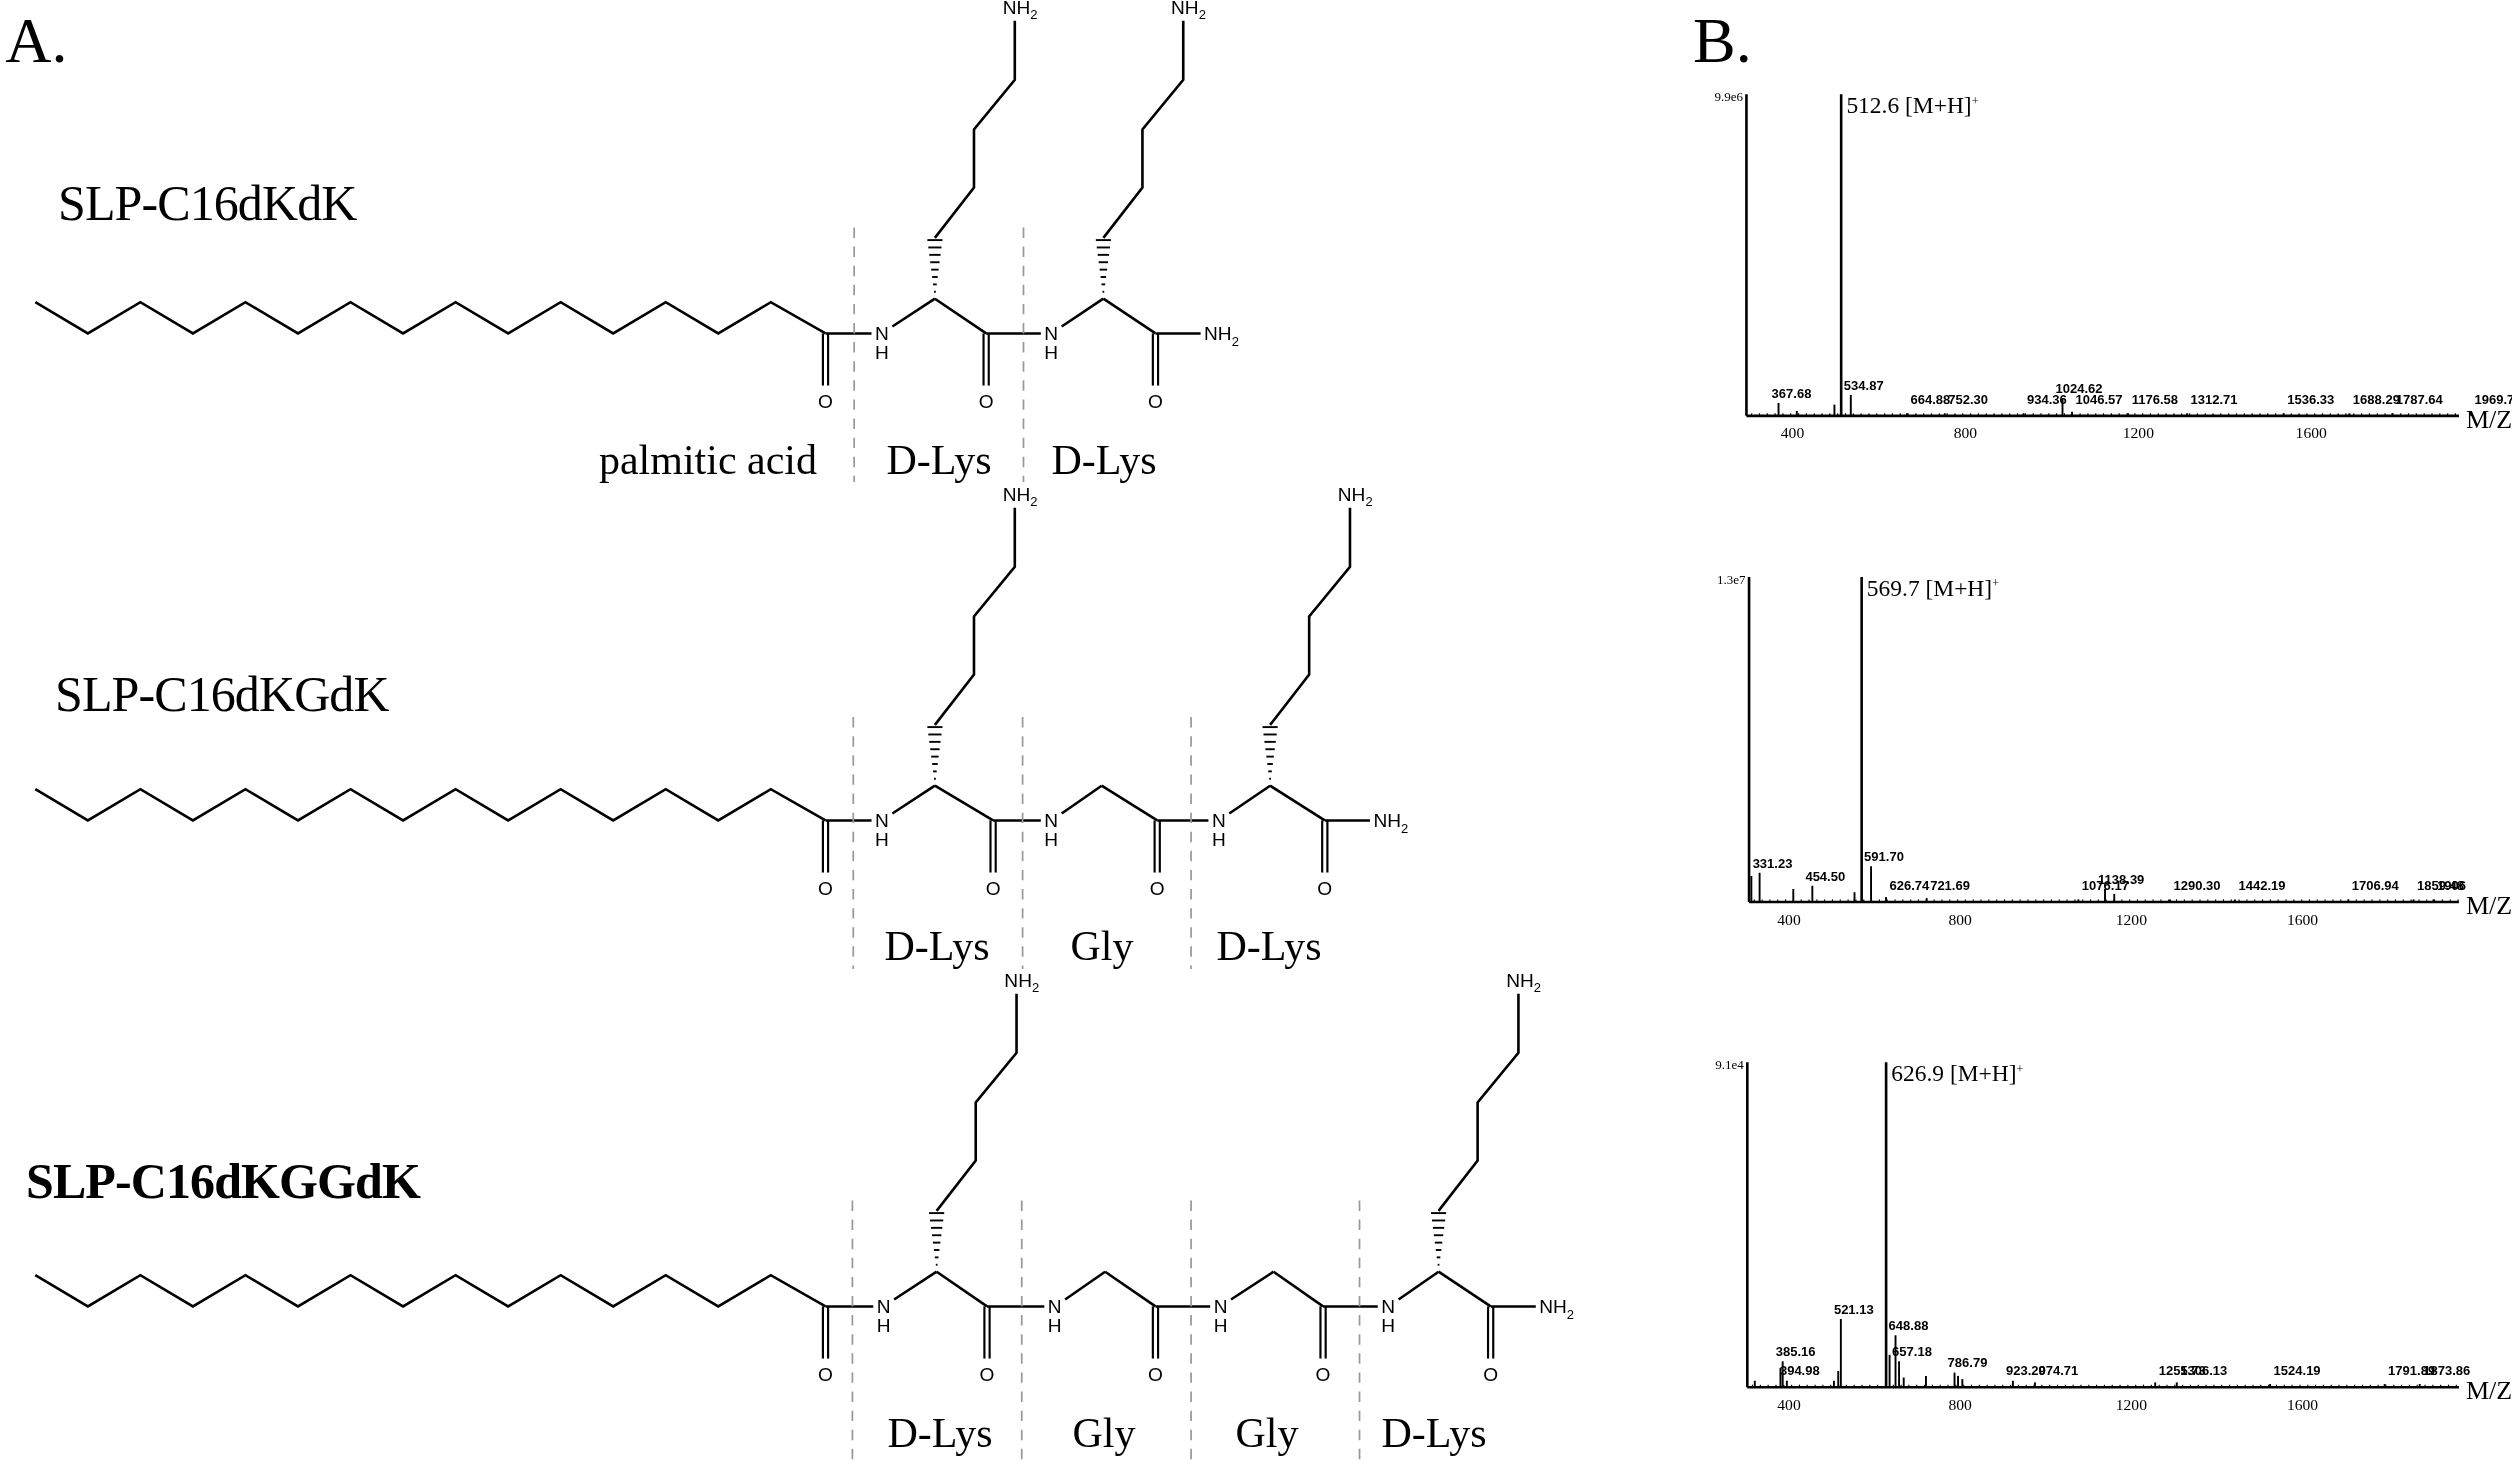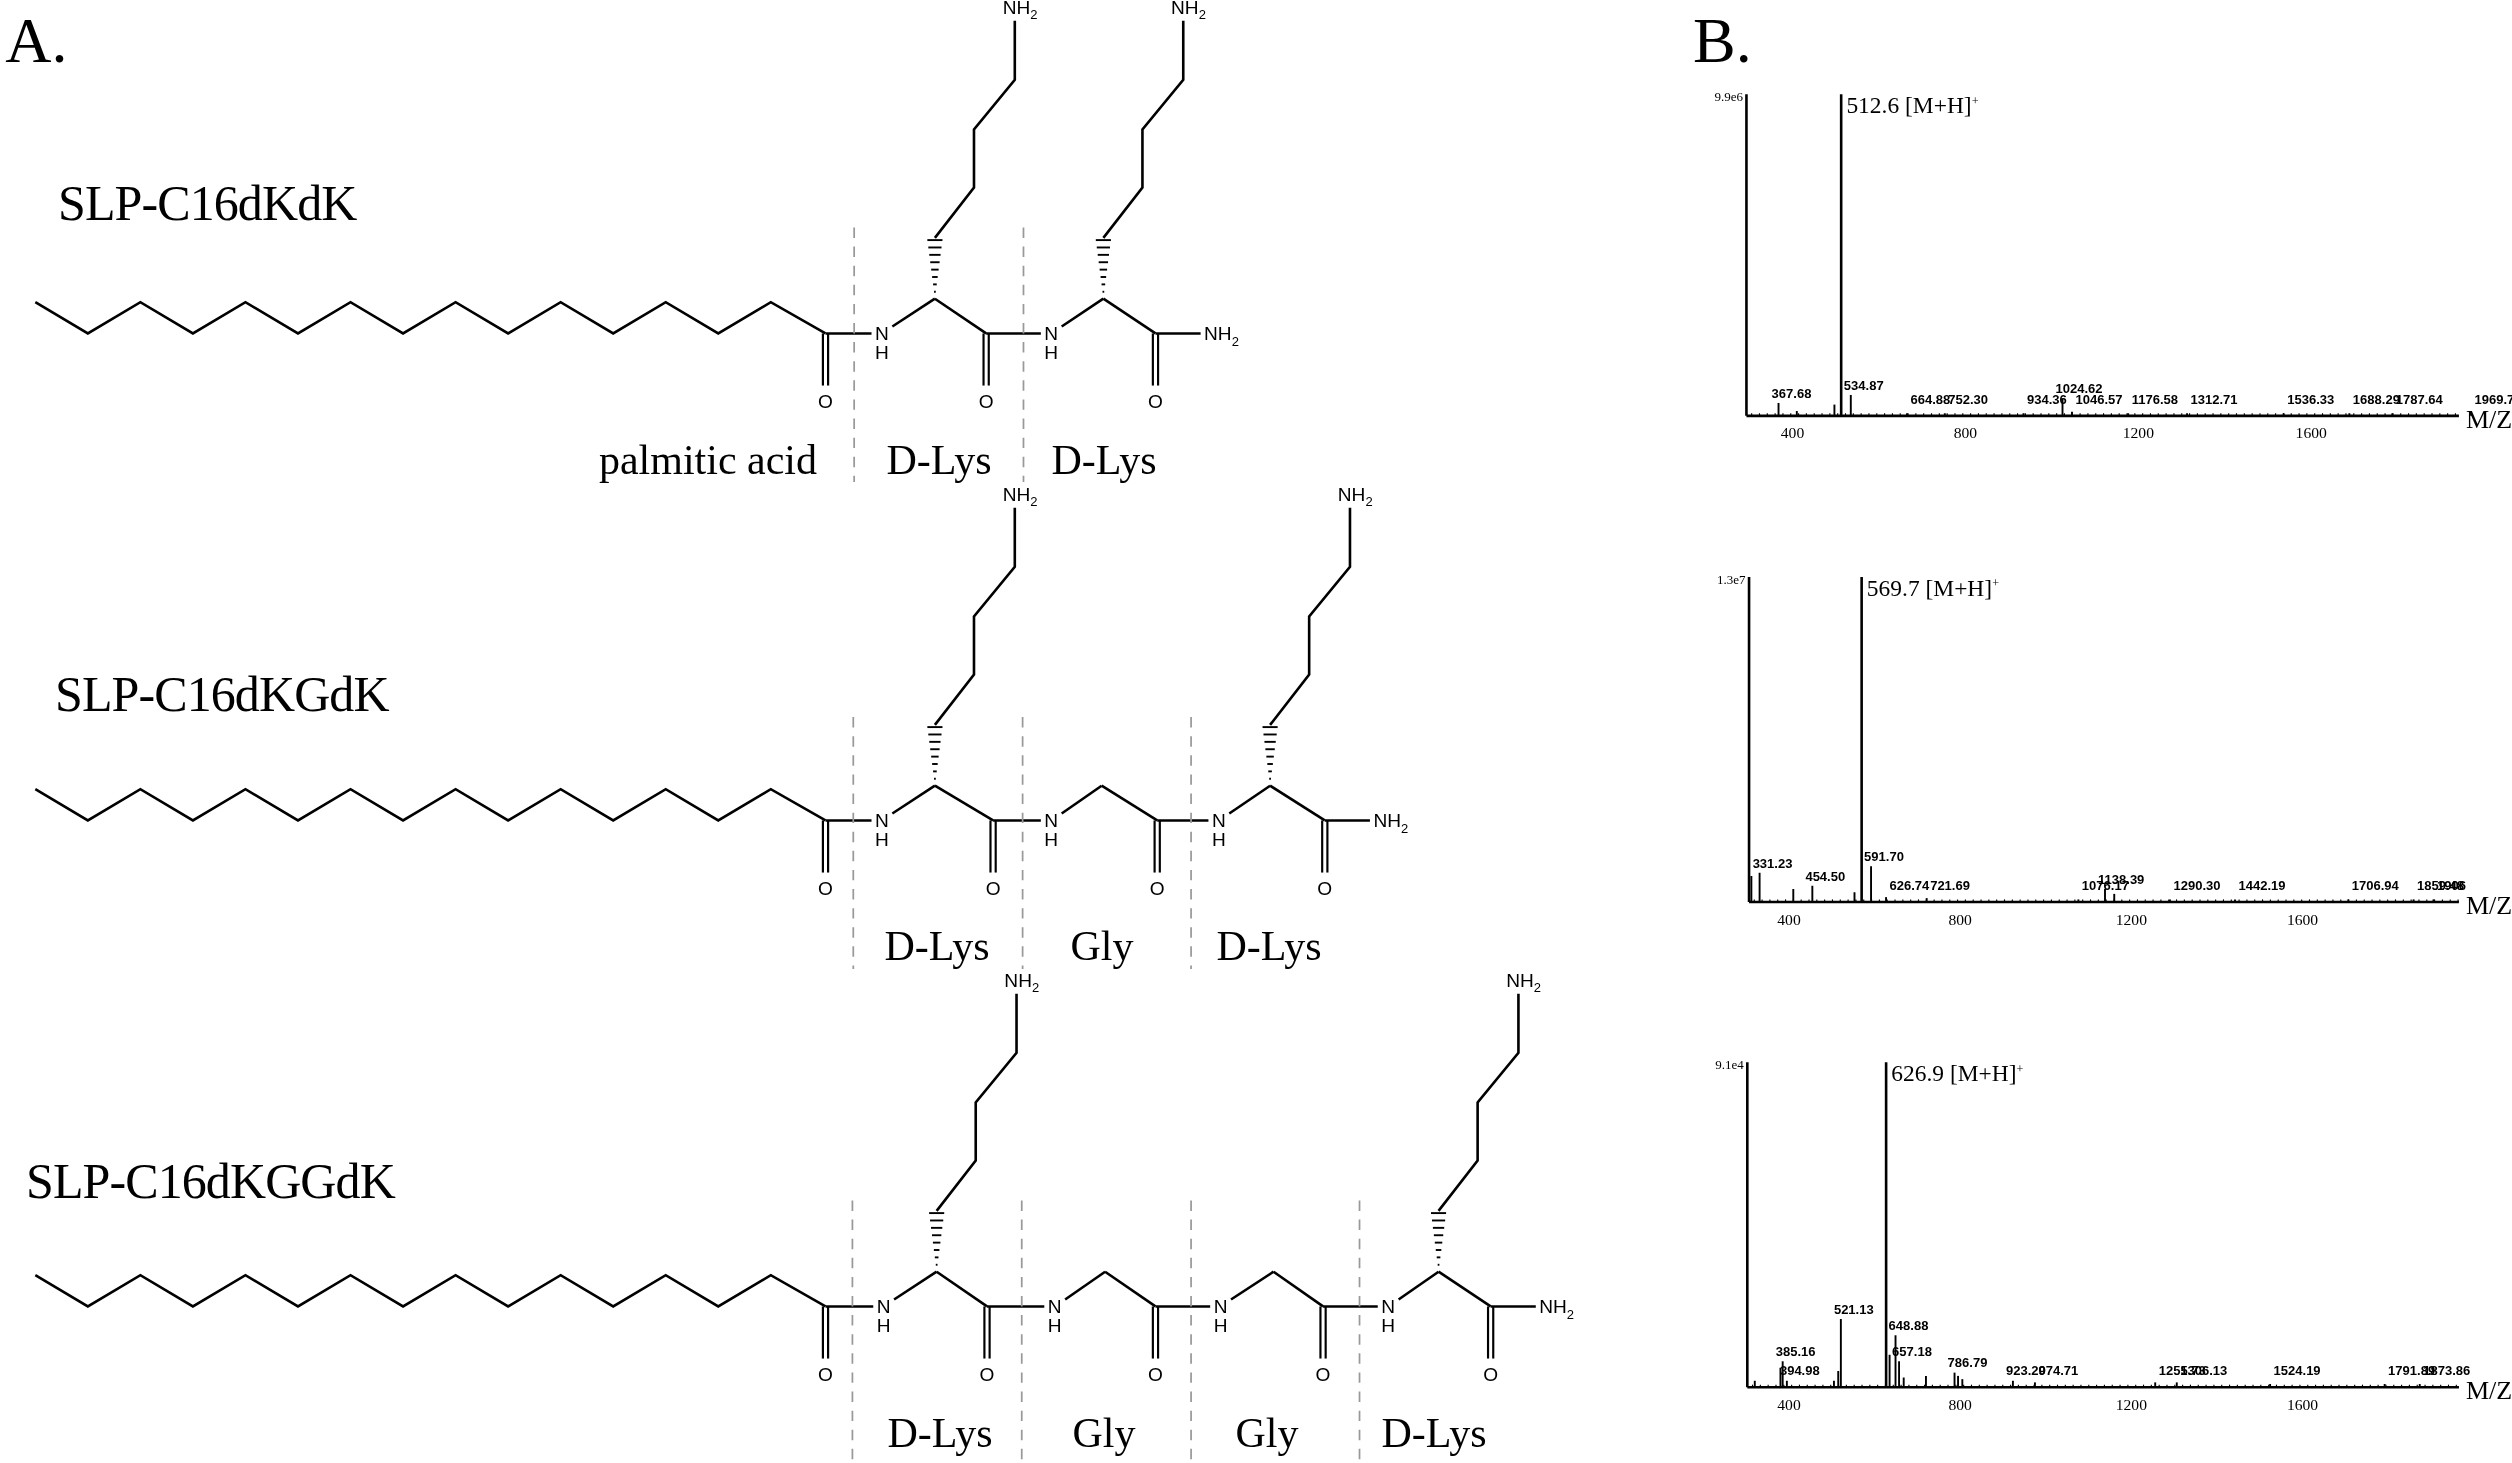--- a/index.html
+++ b/index.html
@@ -18,21 +18,21 @@
   .ms-axis-title { font-family:"Liberation Serif", serif; font-size:30px; }
 </style>
 </head>
 <body>
 
 <div class="panel-label" style="left:5.2px; top:8.7px;">A.</div>
 <div class="panel-label" style="left:1693px; top:8.7px;">B.</div>
 
 <div class="mol-name" style="left:18px; top:178px;margin-left:40px;">SLP-C16dKdK</div>
 <div class="mol-name" style="left:26px; top:669px;margin-left:29px;">SLP-C16dKGdK</div>
-<div class="mol-name" style="left:26px; top:1156px;">SLP-C16dKGGdK</div>
+<div class="mol-name" style="left:26px; top:1156px;font-weight:bold;">SLP-C16dKGGdK</div>
 
 <div class="res-label" style="left:708px; top:439px;">palmitic acid</div>
 <div class="res-label" style="left:939px; top:439px;">D-Lys</div>
 <div class="res-label" style="left:1104px; top:439px;">D-Lys</div>
 
 <div class="res-label" style="left:937px; top:925px;">D-Lys</div>
 <div class="res-label" style="left:1102px; top:925px;">Gly</div>
 <div class="res-label" style="left:1269px; top:925px;">D-Lys</div>
 
 <div class="res-label" style="left:940px; top:1412px;">D-Lys</div>

